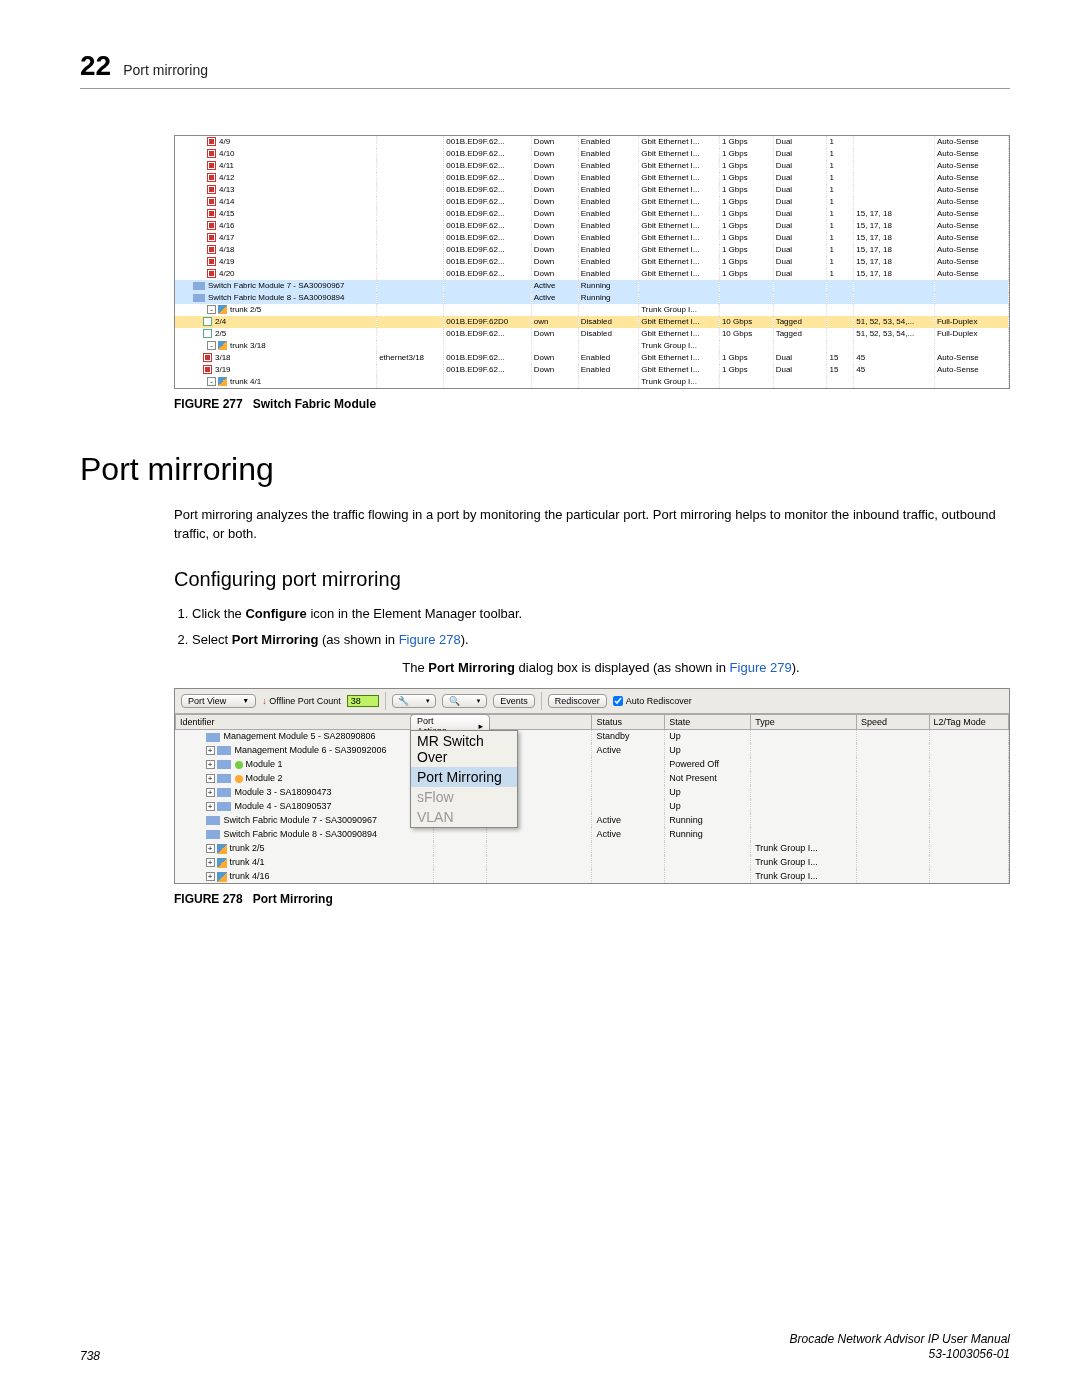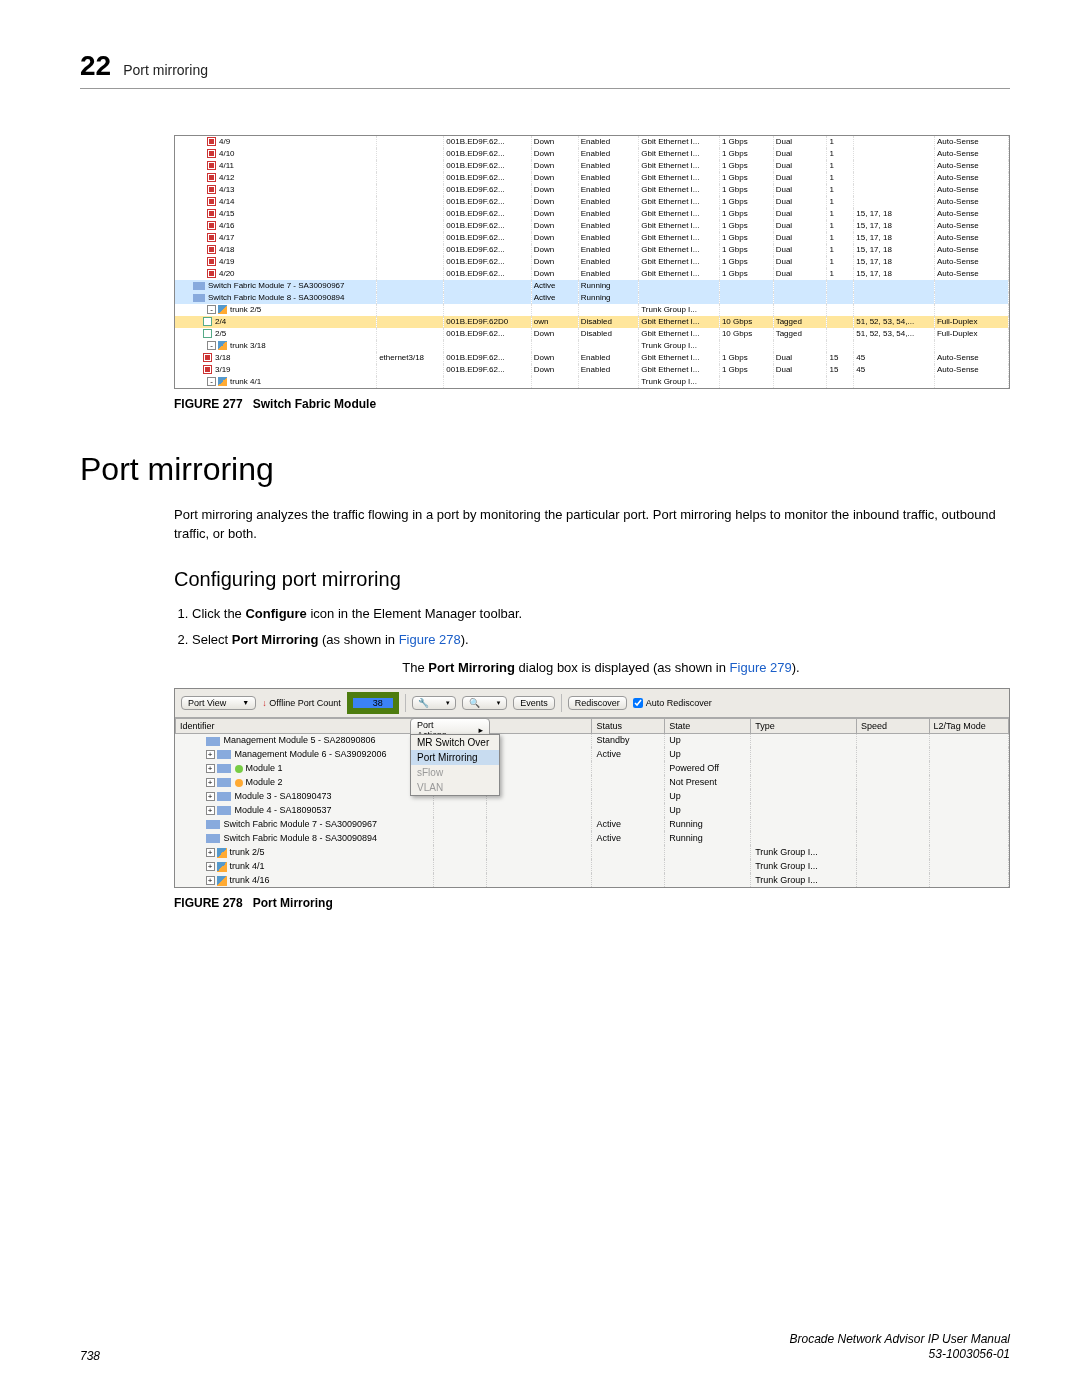--- a/index.html
+++ b/index.html
@@ -99,37 +99,37 @@
   }
   .tbtn {
     border:1px solid #9a9a9a; background:linear-gradient(#fff,#e6e4de);
     padding:1px 6px; font-size:9px; border-radius:4px;
     display:inline-flex; align-items:center; gap:16px;
   }
   .tbtn .tri { font-size:7px; }
   .redarrow { color:#c22; font-weight:bold; }
   .sep { width:1px; height:18px; background:#bbb; }
   .chk { width:10px; height:10px; }
-  .countbox { border:6px solid #4d7c0f; background:#3b82f6; padding:0 20px; width:32px; display:inline-block; text-align:left;}
+  .countbox { border:1px solid #4d7c0f; background:#bef264; padding:0 3px; width:32px; display:inline-block; text-align:left;}
 
   .grid278 table { width:100%; border-collapse: collapse; table-layout: fixed; }
   .grid278 th {
     background: #eceae5; border:1px solid #aaa; font-weight:normal;
     text-align:left; padding:2px 4px; font-size:9px;
   }
   .grid278 td {
     border-right:1px dotted #ccc; padding:1px 4px; font-size:9px; height:14px;
     white-space:nowrap; overflow:hidden;
   }
   .grid278 .treecell { padding-left:10px; }
   .grid278 .treecell.d1 { padding-left:30px; }
   .dropdown-menu {
     position:absolute; background:#f2f0eb; border:1px solid #888;
-    font-size:10px; box-shadow:2px 2px 4px rgba(0,0,0,.3);
-    width:90px;
+    font-size:14px; box-shadow:2px 2px 4px rgba(0,0,0,.3);
+    width:108px;
   }
   .dropdown-menu .mi { padding:2px 6px; }
   .dropdown-menu .mi.dis { color:#999; }
   .dropdown-menu .mi.sel { background:#c8dcf0; }
   .amod { display:inline-block; width:14px; height:9px; background:#8ad; vertical-align:middle; margin-right:4px;}
   .gdot { display:inline-block; width:8px; height:8px; border-radius:50%; background:#7c4; vertical-align:middle; margin-right:3px;}
   .odot { display:inline-block; width:8px; height:8px; border-radius:50%; background:#fa3; vertical-align:middle; margin-right:3px;}
   .tricon2 { display:inline-block; width:10px; height:10px; vertical-align:middle; margin-right:3px; position:relative;}
   .tricon2::before{content:"";position:absolute;inset:0;background:linear-gradient(135deg,#59c 50%,#fa3 50%);}
 

